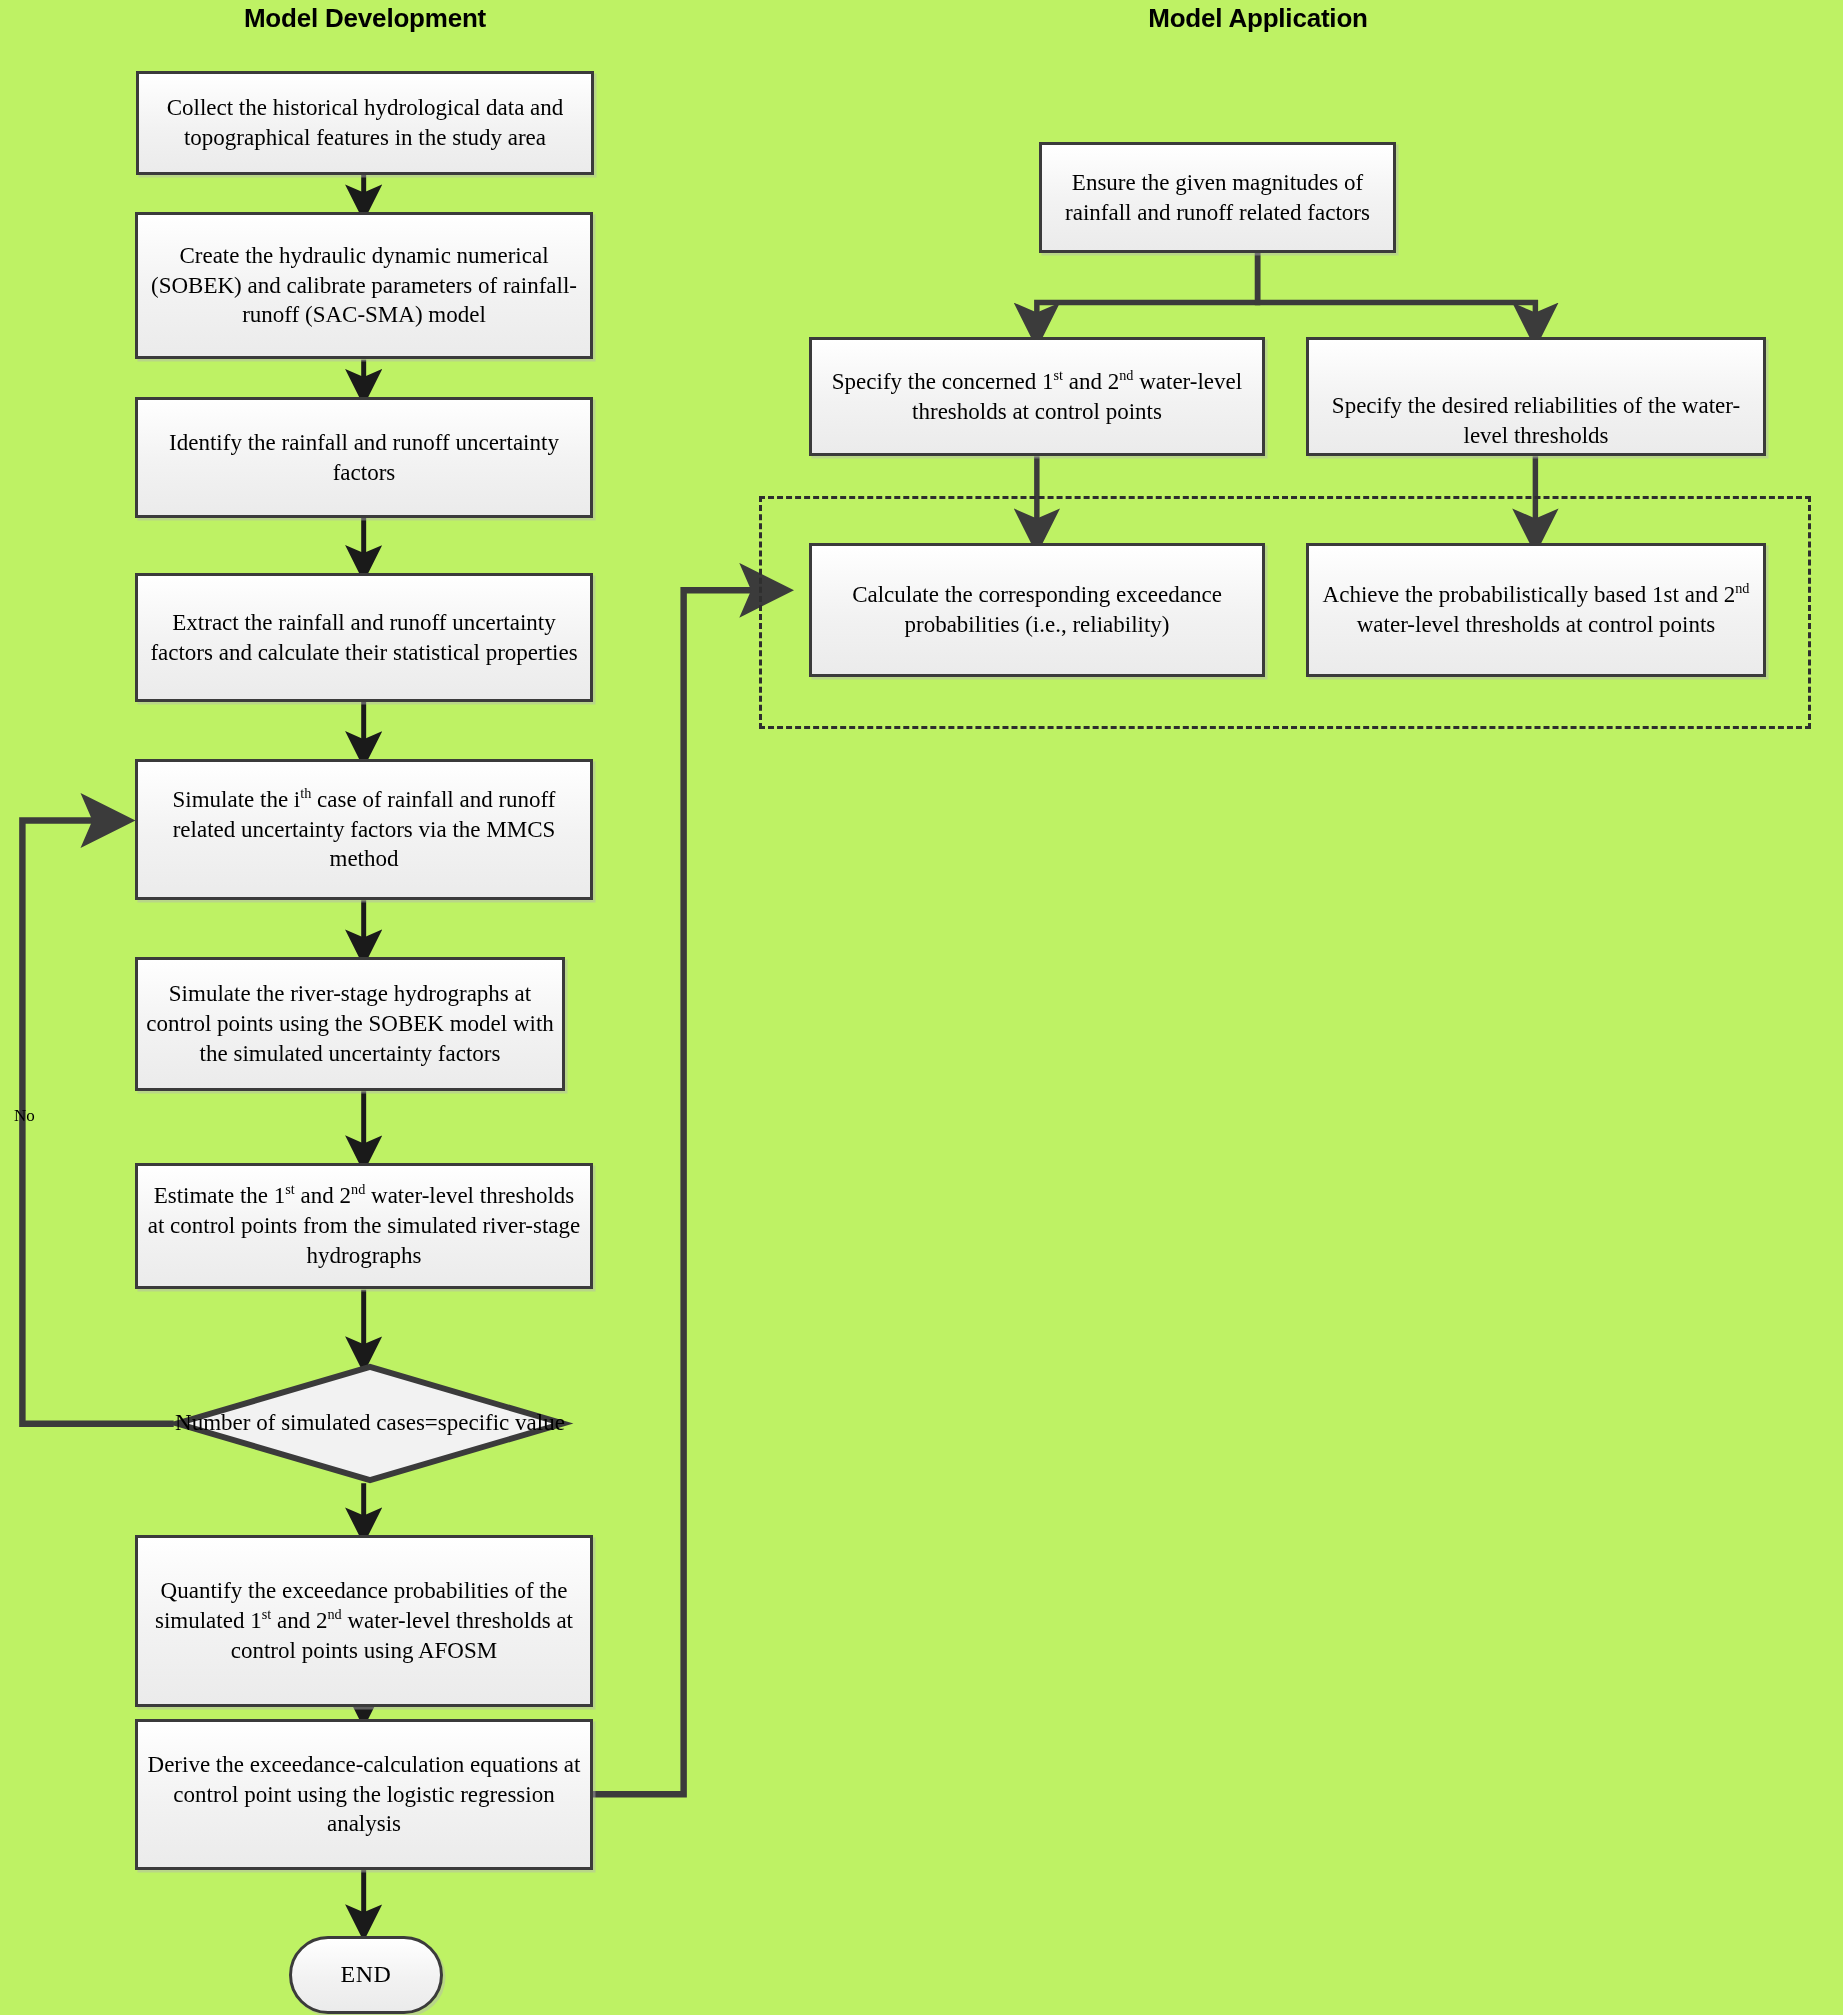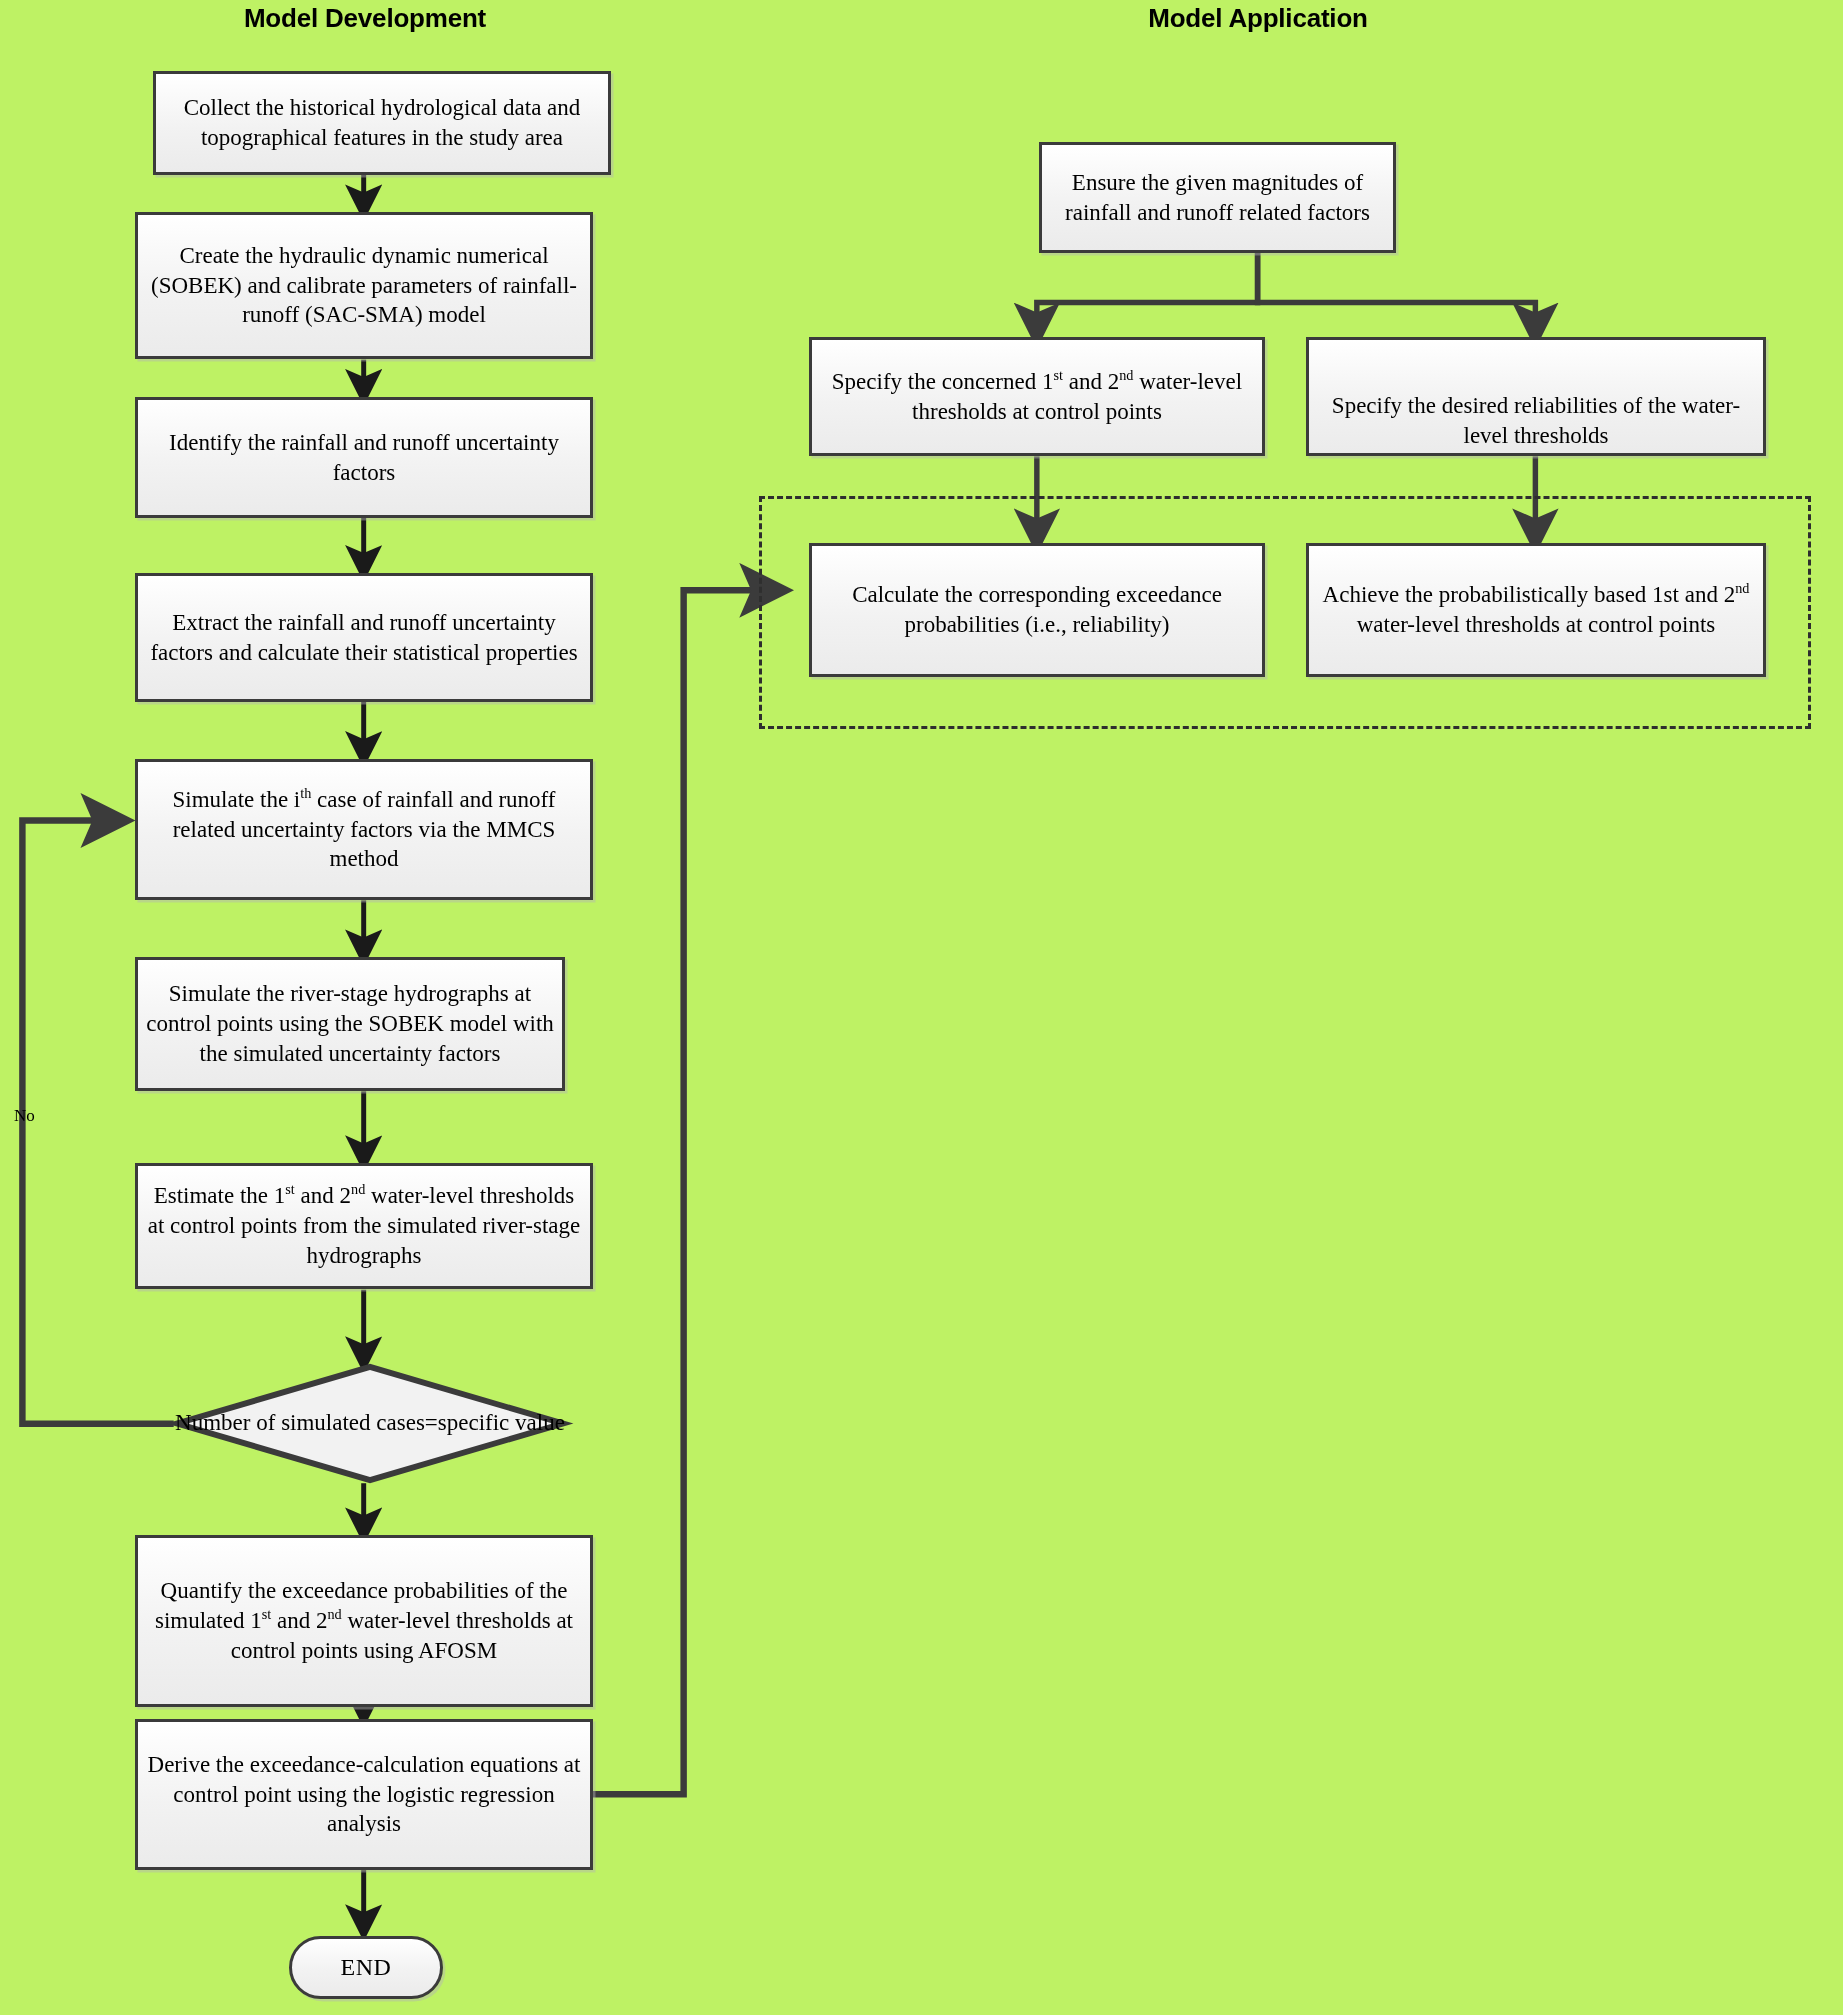--- a/index.html
+++ b/index.html
@@ -124,21 +124,21 @@
 
       <line x1="3095" y1="920" x2="3095" y2="1095" marker-end="url(#arrowthin)"></line>
     </g>
   </svg>
 
   <div class="dashed-group" style="left:759px; top:496px; width:1052px; height:233px;"></div>
 
   <div class="col-title" style="left:169px; top:3px; width:392px;">Model Development</div>
   <div class="col-title" style="left:1062px; top:3px; width:392px;">Model Application</div>
 
-  <div class="node" style="left:153px; top:71px; width:458px; height:104px;">
+  <div class="node" style="left:136px; top:71px; width:458px; height:104px;">
     <span class="txt">Collect the historical hydrological data and topographical features  in the study area</span>
   </div>
 
   <div class="node" style="left:135px; top:212px; width:458px; height:147px;">
     <span class="txt">Create the hydraulic dynamic numerical (SOBEK) and calibrate parameters  of rainfall-runoff (SAC-SMA) model</span>
   </div>
 
   <div class="node" style="left:135px; top:397px; width:458px; height:121px;">
     <span class="txt">Identify the rainfall and runoff uncertainty factors</span>
   </div>
@@ -167,21 +167,21 @@
   </div>
 
   <div class="node" style="left:135px; top:1535px; width:458px; height:172px;">
     <span class="txt">Quantify the exceedance probabilities of the simulated 1<sup>st</sup> and 2<sup>nd</sup> water-level thresholds at control points using AFOSM</span>
   </div>
 
   <div class="node" style="left:135px; top:1719px; width:458px; height:151px;">
     <span class="txt">Derive the exceedance-calculation equations at control point using the logistic regression analysis</span>
   </div>
 
-  <div class="node terminator" style="left:289px; top:1936px; width:154px; height:63px;">
+  <div class="node terminator" style="left:289px; top:1936px; width:154px; height:78px;">
     <span class="txt">END</span>
   </div>
 
   <div class="edge-label" style="left:14px; top:1106px;">No</div>
 
   <div class="node" style="left:1039px; top:142px; width:357px; height:111px;">
     <span class="txt">Ensure the given magnitudes of rainfall and runoff related factors</span>
   </div>
 
   <div class="node" style="left:809px; top:337px; width:456px; height:119px;">

